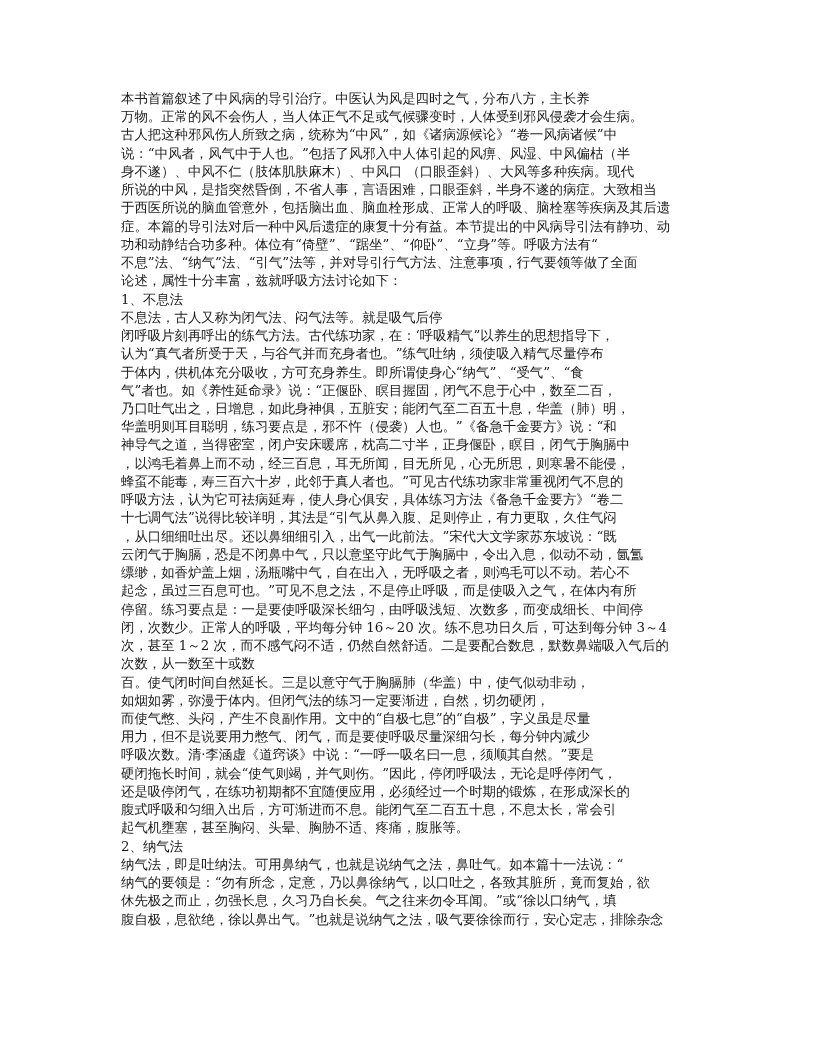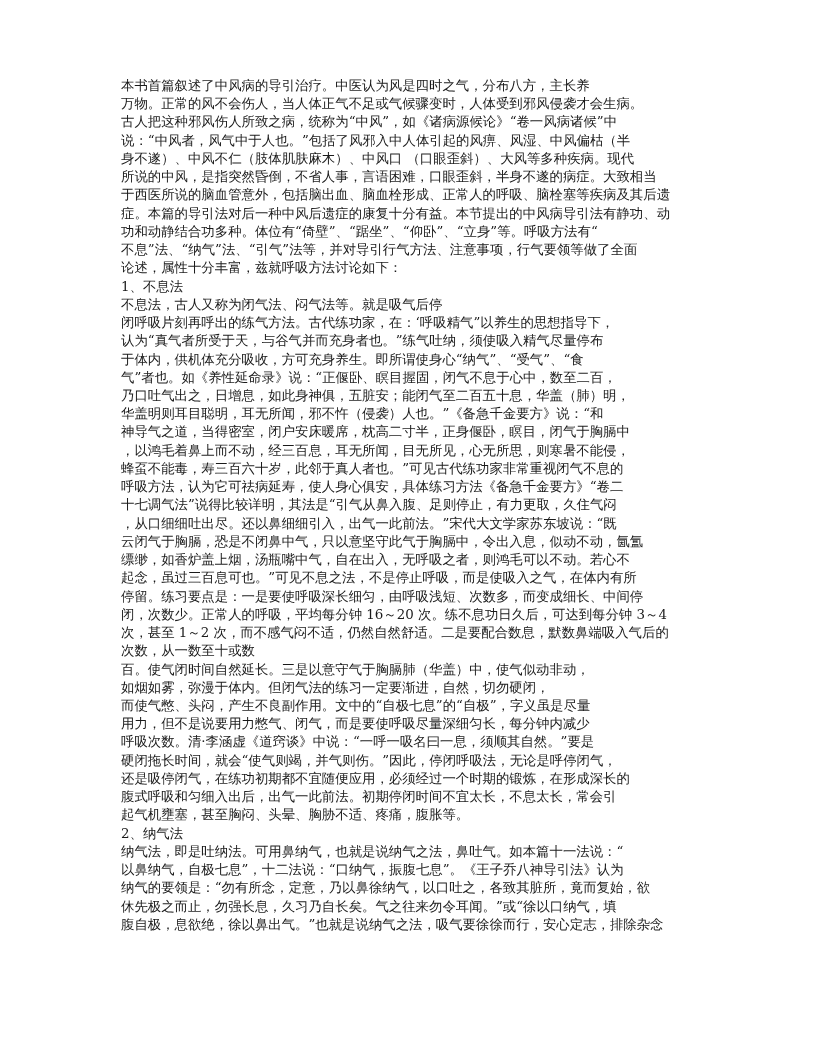--- a/index.html
+++ b/index.html
@@ -9,21 +9,21 @@
     }
     body {
       width: 816px;
       height: 1056px;
       position: relative;
       overflow: hidden;
     }
     .page {
       position: absolute;
       left: 121px;
-      top: 77px;
+      top: 90px;
       width: 600px;
       color: #1a1a1a;
       font-family: "DejaVu Serif", "Liberation Serif", serif;
       font-size: 13.4px;
       line-height: 18.24px;
     }
     .line {
       display: block;
       white-space: nowrap;
       height: 18.24px;
@@ -44,42 +44,41 @@
   <span class="line">功和动静结合功多种。体位有“倚壁”、“踞坐”、“仰卧”、“立身”等。呼吸方法有“</span>
   <span class="line">不息”法、“纳气”法、“引气”法等，并对导引行气方法、注意事项，行气要领等做了全面</span>
   <span class="line">论述，属性十分丰富，兹就呼吸方法讨论如下：</span>
   <span class="line">1、不息法</span>
   <span class="line">不息法，古人又称为闭气法、闷气法等。就是吸气后停</span>
   <span class="line">闭呼吸片刻再呼出的练气方法。古代练功家，在：‘呼吸精气”以养生的思想指导下，</span>
   <span class="line">认为“真气者所受于天，与谷气并而充身者也。”练气吐纳，须使吸入精气尽量停布</span>
   <span class="line">于体内，供机体充分吸收，方可充身养生。即所谓使身心“纳气”、“受气”、“食</span>
   <span class="line">气”者也。如《养性延命录》说：“正偃卧、瞑目握固，闭气不息于心中，数至二百，</span>
   <span class="line">乃口吐气出之，日增息，如此身神俱，五脏安；能闭气至二百五十息，华盖（肺）明，</span>
-  <span class="line">华盖明则耳目聪明，耳无所闻，邪不忤（侵袭）人也。”《备急千金要方》说：“和</span>
+  <span class="line">华盖明则耳目聪明，练习要点是，邪不忤（侵袭）人也。”《备急千金要方》说：“和</span>
   <span class="line">神导气之道，当得密室，闭户安床暖席，枕高二寸半，正身偃卧，瞑目，闭气于胸膈中</span>
   <span class="line">，以鸿毛着鼻上而不动，经三百息，耳无所闻，目无所见，心无所思，则寒暑不能侵，</span>
   <span class="line">蜂虿不能毒，寿三百六十岁，此邻于真人者也。”可见古代练功家非常重视闭气不息的</span>
   <span class="line">呼吸方法，认为它可祛病延寿，使人身心俱安，具体练习方法《备急千金要方》“卷二</span>
   <span class="line">十七调气法”说得比较详明，其法是“引气从鼻入腹、足则停止，有力更取，久住气闷</span>
   <span class="line">，从口细细吐出尽。还以鼻细细引入，出气一此前法。”宋代大文学家苏东坡说：“既</span>
   <span class="line">云闭气于胸膈，恐是不闭鼻中气，只以意坚守此气于胸膈中，令出入息，似动不动，氤氲</span>
   <span class="line">缥缈，如香炉盖上烟，汤瓶嘴中气，自在出入，无呼吸之者，则鸿毛可以不动。若心不</span>
   <span class="line">起念，虽过三百息可也。”可见不息之法，不是停止呼吸，而是使吸入之气，在体内有所</span>
   <span class="line">停留。练习要点是：一是要使呼吸深长细匀，由呼吸浅短、次数多，而变成细长、中间停</span>
   <span class="line">闭，次数少。正常人的呼吸，平均每分钟 16～20 次。练不息功日久后，可达到每分钟 3～4</span>
   <span class="line">次，甚至 1～2 次，而不感气闷不适，仍然自然舒适。二是要配合数息，默数鼻端吸入气后的</span>
   <span class="line">次数，从一数至十或数</span>
   <span class="line">百。使气闭时间自然延长。三是以意守气于胸膈肺（华盖）中，使气似动非动，</span>
   <span class="line">如烟如雾，弥漫于体内。但闭气法的练习一定要渐进，自然，切勿硬闭，</span>
   <span class="line">而使气憋、头闷，产生不良副作用。文中的“自极七息”的“自极”，字义虽是尽量</span>
   <span class="line">用力，但不是说要用力憋气、闭气，而是要使呼吸尽量深细匀长，每分钟内减少</span>
   <span class="line">呼吸次数。清·李涵虚《道窍谈》中说：“一呼一吸名曰一息，须顺其自然。”要是</span>
   <span class="line">硬闭拖长时间，就会“使气则竭，并气则伤。”因此，停闭呼吸法，无论是呼停闭气，</span>
   <span class="line">还是吸停闭气，在练功初期都不宜随便应用，必须经过一个时期的锻炼，在形成深长的</span>
-  <span class="line">腹式呼吸和匀细入出后，出气一此前法。初期停闭时间不宜太长，不息太长，常会引</span>
+  <span class="line">腹式呼吸和匀细入出后，方可渐进而不息。能闭气至二百五十息，不息太长，常会引</span>
   <span class="line">起气机壅塞，甚至胸闷、头晕、胸胁不适、疼痛，腹胀等。</span>
   <span class="line">2、纳气法</span>
   <span class="line">纳气法，即是吐纳法。可用鼻纳气，也就是说纳气之法，鼻吐气。如本篇十一法说：“</span>
-  <span class="line">以鼻纳气，自极七息”，十二法说：“口纳气，振腹七息”。《王子乔八神导引法》认为</span>
   <span class="line">纳气的要领是：“勿有所念，定意，乃以鼻徐纳气，以口吐之，各致其脏所，竟而复始，欲</span>
   <span class="line">休先极之而止，勿强长息，久习乃自长矣。气之往来勿令耳闻。”或“徐以口纳气，填</span>
   <span class="line">腹自极，息欲绝，徐以鼻出气。”也就是说纳气之法，吸气要徐徐而行，安心定志，排除杂念</span>
 </div>
 
 </body></html>

